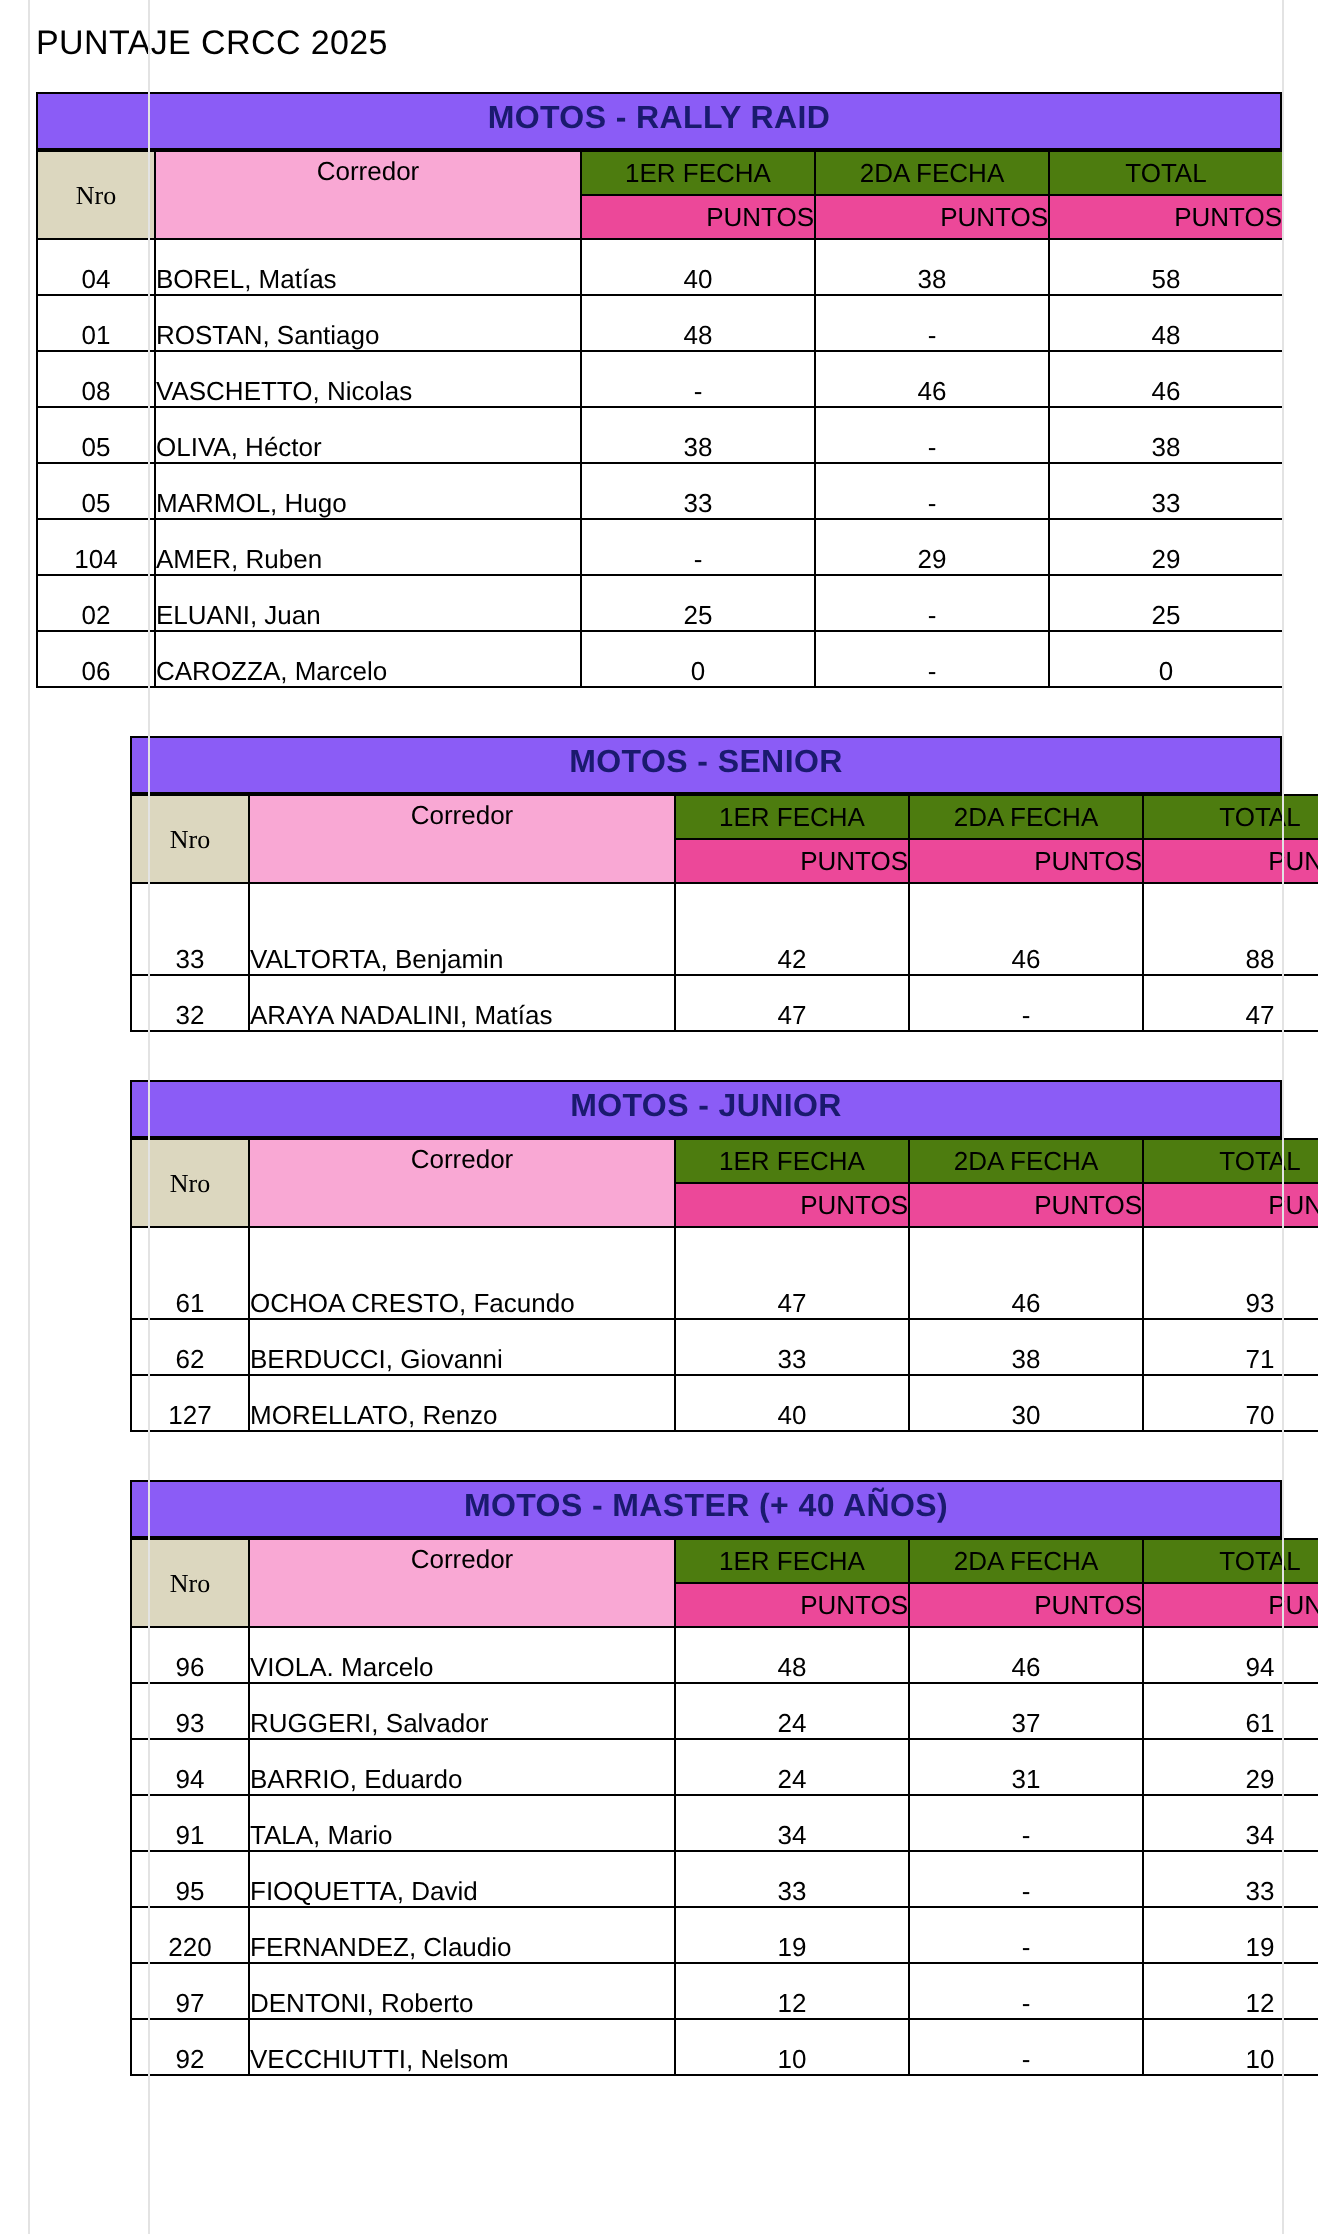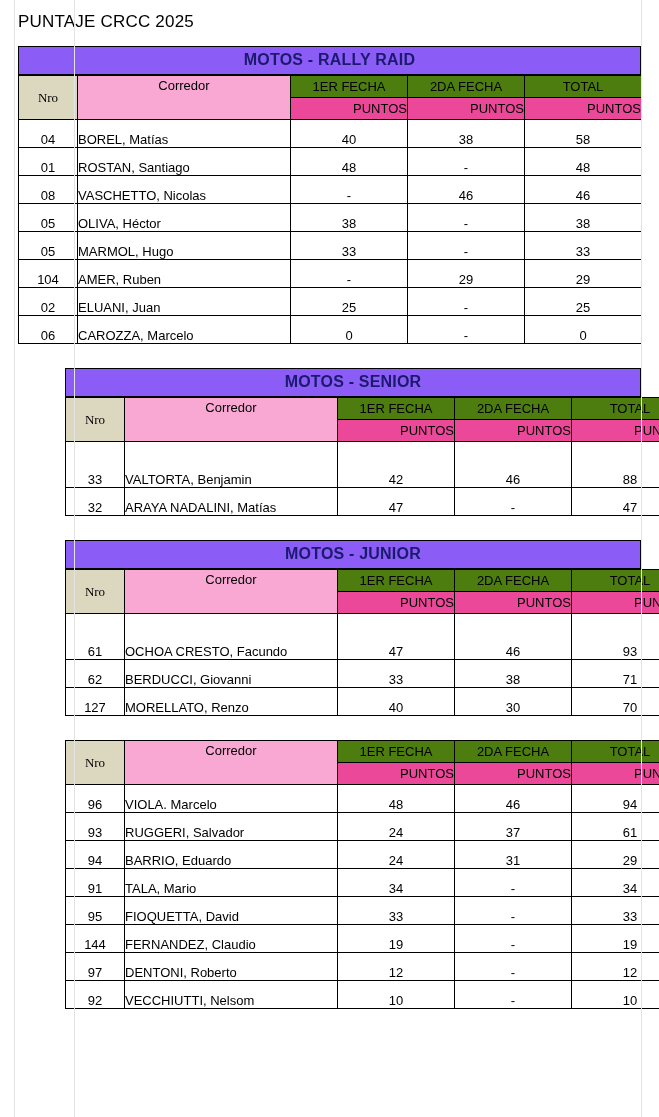--- a/index.html
+++ b/index.html
@@ -271,20 +271,21 @@
               <td class="nro">127</td>
               <td class="name">MORELLATO, Renzo</td>
               <td class="num">40</td>
               <td class="num">30</td>
               <td class="num">70</td>
             </tr>
           </tbody>
         </table>
       </div>
       <div class="block">
+        <div class="bandheader">MOTOS - MASTER (+ 40 AÑOS)</div>
         <table class="grid">
           <colgroup>
             <col class="c-nro">
             <col class="c-name">
             <col class="c-f1">
             <col class="c-f2">
             <col class="c-tot">
           </colgroup>
           <tbody>
             <tr>
@@ -328,21 +329,21 @@
               <td class="num">34</td>
             </tr>
             <tr class="row">
               <td class="nro">95</td>
               <td class="name">FIOQUETTA, David</td>
               <td class="num">33</td>
               <td class="num">-</td>
               <td class="num">33</td>
             </tr>
             <tr class="row">
-              <td class="nro">144</td>
+              <td class="nro">220</td>
               <td class="name">FERNANDEZ, Claudio</td>
               <td class="num">19</td>
               <td class="num">-</td>
               <td class="num">19</td>
             </tr>
             <tr class="row">
               <td class="nro">97</td>
               <td class="name">DENTONI, Roberto</td>
               <td class="num">12</td>
               <td class="num">-</td>

